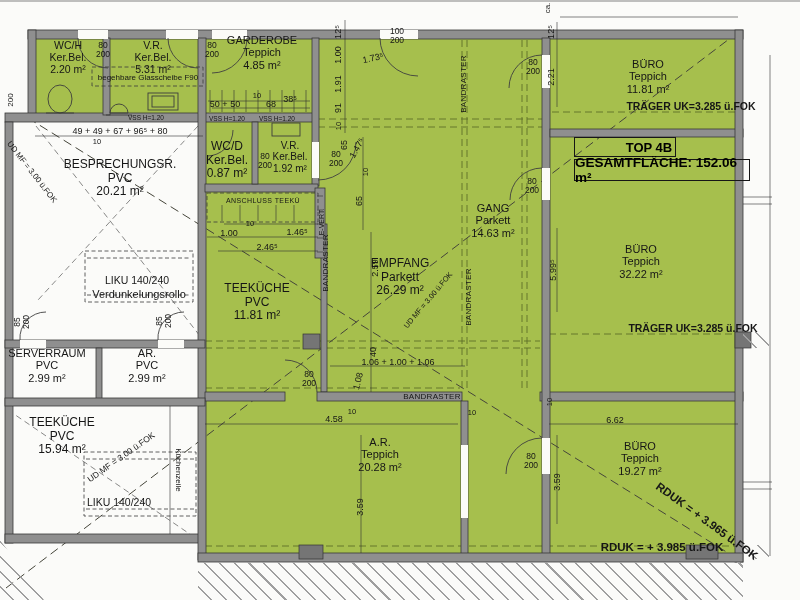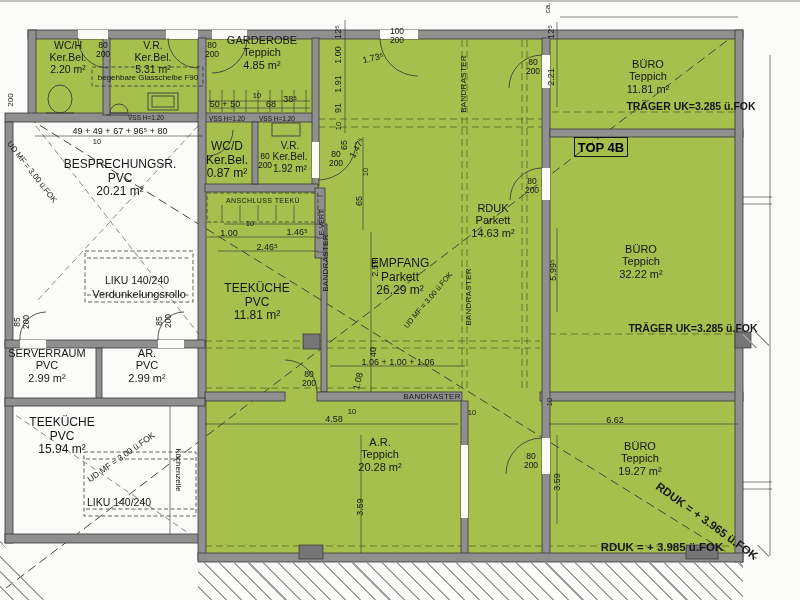--- a/index.html
+++ b/index.html
@@ -177,22 +177,25 @@
       <path class="thin" d="M743,482 H772 M743,489 H772"></path>
       <path class="thin" d="M0,1 H800"></path>
     </g>
   </svg>
 
   <div class="hatch" style="left:198px;top:562px;width:545px;height:38px;"></div>
   <div class="hatch" style="left:0;top:540px;width:44px;height:60px;clip-path:polygon(0 0,100% 100%,0 100%);"></div>
   <div class="hatch" style="left:743px;top:332px;width:26px;height:16px;"></div>
   <div class="hatch" style="left:743px;top:545px;width:26px;height:14px;"></div>
 
-  <div class="box" style="left:574px;top:137px;width:52px;height:18px;font-size:13px;">
+  <div class="box" style="left:574px;top:137px;width:52px;height:18px;font-size:13px;padding-left:48px;">
     <span>TOP 4B</span>
+  </div>
+  <div class="box" style="left:574px;top:159px;width:174px;height:20px;font-size:13.5px;">
+    <span>GESAMTFLÄCHE: 152.06 m²</span>
   </div>
 
   <div class="lbl room cx" style="left:68px;top:40px;font-size:10.5px;">
     <div>WC/H</div>
     <div>Ker.Bel.</div>
     <div>2.20 m²</div>
   </div>
   <div class="lbl room cx" style="left:153px;top:40px;font-size:10.5px;">
     <div>V.R.</div>
     <div>Ker.Bel.</div>
@@ -222,21 +225,21 @@
     <div>TEEKÜCHE</div>
     <div>PVC</div>
     <div>11.81 m²</div>
   </div>
   <div class="lbl room cx" style="left:400px;top:230px;font-size:12px;margin-top:27px;">
     <div>EMPFANG</div>
     <div>Parkett</div>
     <div>26.29 m²</div>
   </div>
   <div class="lbl room cx" style="left:493px;top:202px;font-size:11px;">
-    <div>RDUK</div>
+    <div>GANG</div>
     <div>Parkett</div>
     <div>14.63 m²</div>
   </div>
   <div class="lbl room cx" style="left:648px;top:58px;font-size:11px;">
     <div>BÜRO</div>
     <div>Teppich</div>
     <div>11.81 m²</div>
   </div>
   <div class="lbl room cx" style="left:641px;top:243px;font-size:11px;">
     <div>BÜRO</div>

